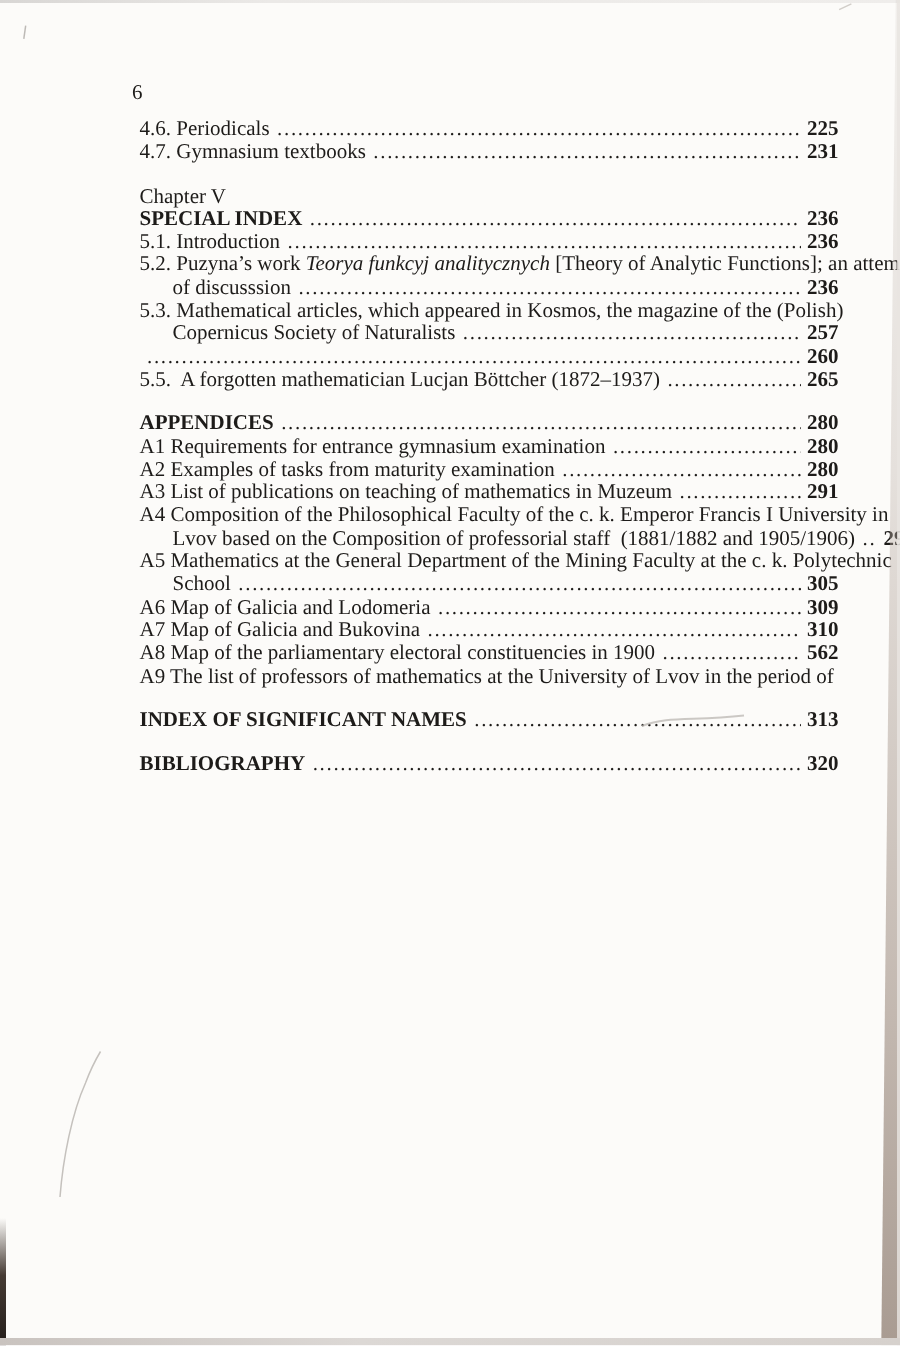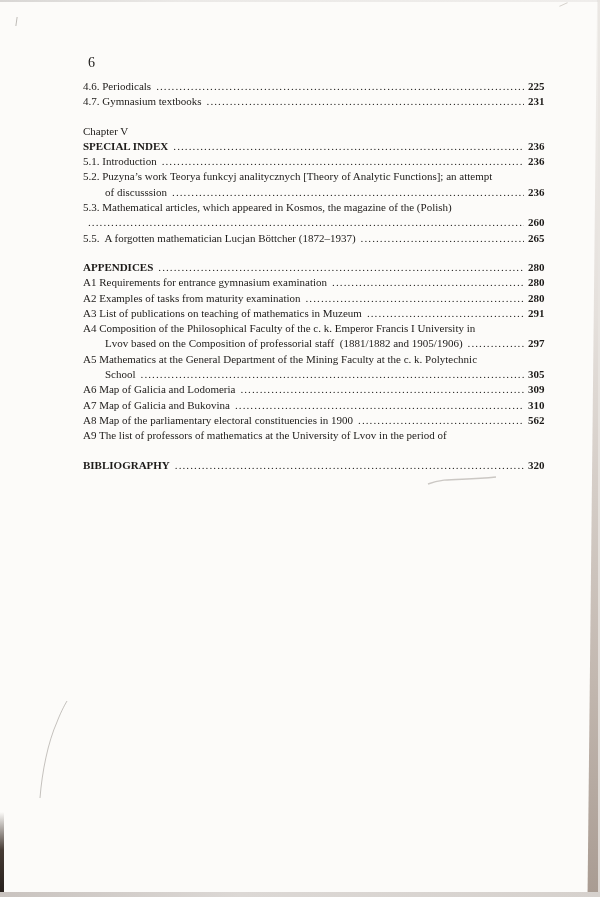--- a/index.html
+++ b/index.html
@@ -27,35 +27,35 @@
     clip-path:polygon(82% 0, 100% 0, 100% 100%, 22% 100%);}
   .edge-right-sliver{position:absolute;top:0;right:0;bottom:0;width:2px;background:#e9e5e1;opacity:.8;}
   .tick-topleft{position:absolute;left:16px;top:17px;width:1px;height:9px;
     background:#bdbab6;transform:rotate(8deg);}
   .tick-topright{position:absolute;right:32px;top:4px;width:9px;height:1px;
     background:#d2cec9;transform:rotate(-25deg);}
   .artifact-svg{position:absolute;left:0;top:0;pointer-events:none;}
   
   .page-num{position:absolute;left:88px;top:55px;font-size:14px;}
   
-  .toc{position:absolute;left:83px;top:79px;width:469px;
-    font-size:11px;line-height:15.3px;}
+  .toc{position:absolute;left:93px;top:79px;width:469px;
+    font-size:14px;line-height:15.3px;}
   .entry{font-weight:normal;}
   .entry.bold{font-weight:bold;}
   .entry.gap{margin-top:14px;}
   .line{white-space:nowrap;}
   .line.cont{padding-left:22px;}
   .line.last{display:flex;align-items:baseline;}
   .leader{flex:1 1 auto;overflow:hidden;white-space:nowrap;
     margin-left:5px;min-width:10px;font-weight:normal;}
   .leader::after{
     content:"..........................................................................................................................................................";
     letter-spacing:1.1px;}
   .pg{flex:0 0 auto;margin-left:4px;min-width:24px;text-align:left;font-weight:bold;}
-  .it{}
+  .it{font-style:italic;}
 </style>
 </head>
 <body>
 
 <div class="scan">
 
   <div class="page-num">6</div>
 
   <div class="toc">
       <div class="entry">
@@ -94,20 +94,25 @@
       <div class="entry">
         <div class="line"><span>5.2. Puzyna’s work </span><span class="it">Teorya funkcyj analitycznych</span><span> [Theory of Analytic Functions]; an attempt</span></div>
         <div class="line last cont">
           <span>of discusssion</span>
           <span class="leader"></span>
           <span class="pg">236</span>
         </div>
       </div>
       <div class="entry">
         <div class="line"><span>5.3. Mathematical articles, which appeared in Kosmos, the magazine of the (Polish)</span></div>
+        <div class="line last cont">
+          <span>Copernicus Society of Naturalists</span>
+          <span class="leader"></span>
+          <span class="pg">257</span>
+        </div>
       </div>
       <div class="entry">
         <div class="line last">
           <span class="leader"></span>
           <span class="pg">260</span>
         </div>
       </div>
       <div class="entry">
         <div class="line last">
           <span>5.5.&nbsp; A forgotten mathematician Lucjan Böttcher (1872–1937)</span>
@@ -175,20 +180,27 @@
       </div>
       <div class="entry">
         <div class="line last">
           <span>A8 Map of the parliamentary electoral constituencies in 1900</span>
           <span class="leader"></span>
           <span class="pg">562</span>
         </div>
       </div>
       <div class="entry">
         <div class="line"><span>A9 The list of professors of mathematics at the University of Lvov in the period of</span></div>
+      </div>
+      <div class="entry bold gap">
+        <div class="line last">
+          <span>INDEX OF SIGNIFICANT NAMES</span>
+          <span class="leader"></span>
+          <span class="pg">313</span>
+        </div>
       </div>
       <div class="entry bold gap">
         <div class="line last">
           <span>BIBLIOGRAPHY</span>
           <span class="leader"></span>
           <span class="pg">320</span>
         </div>
       </div>
     </div>
 

